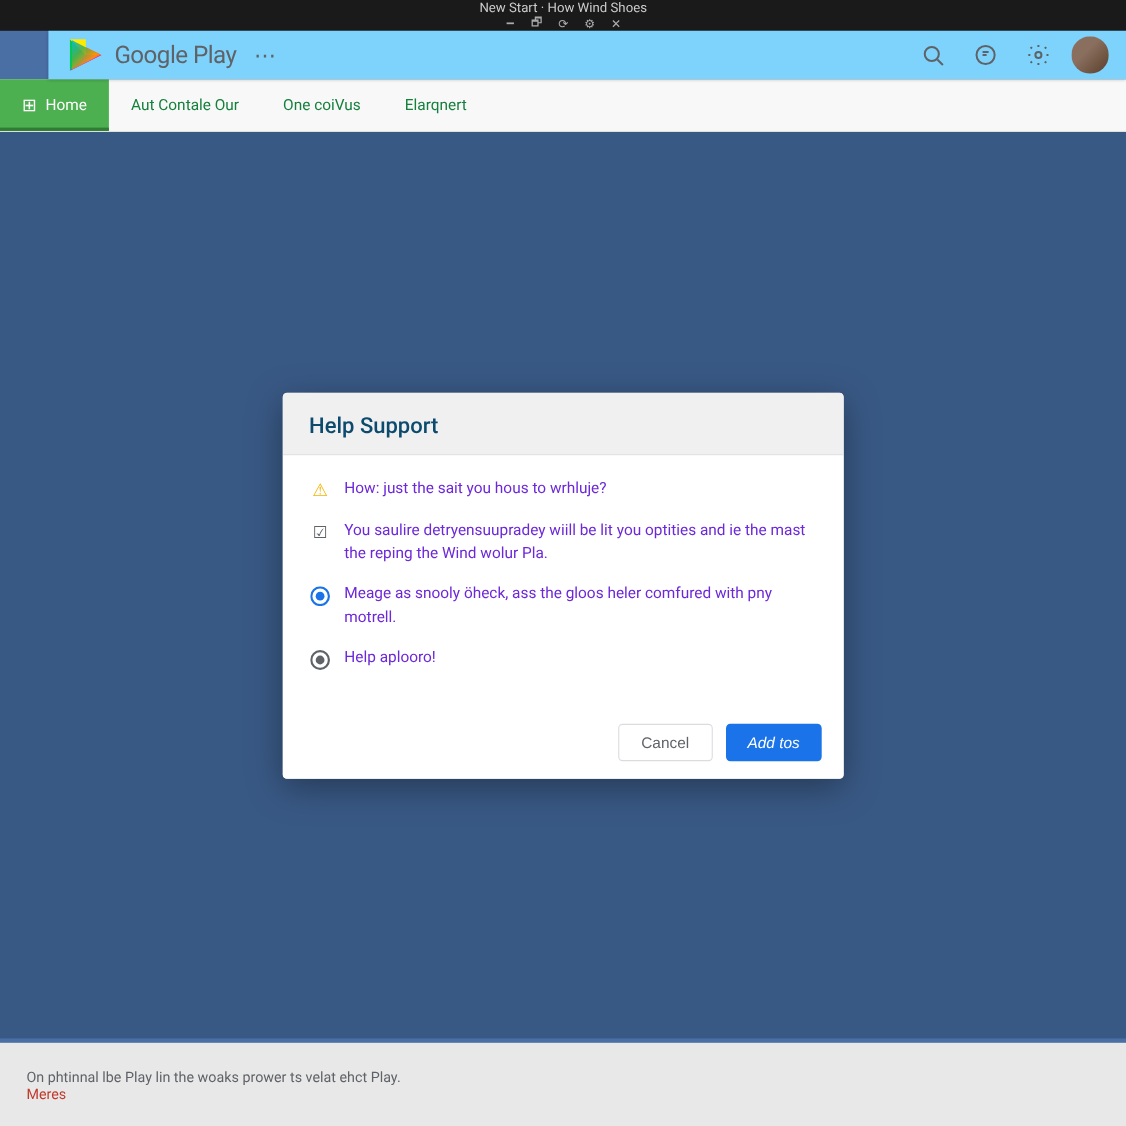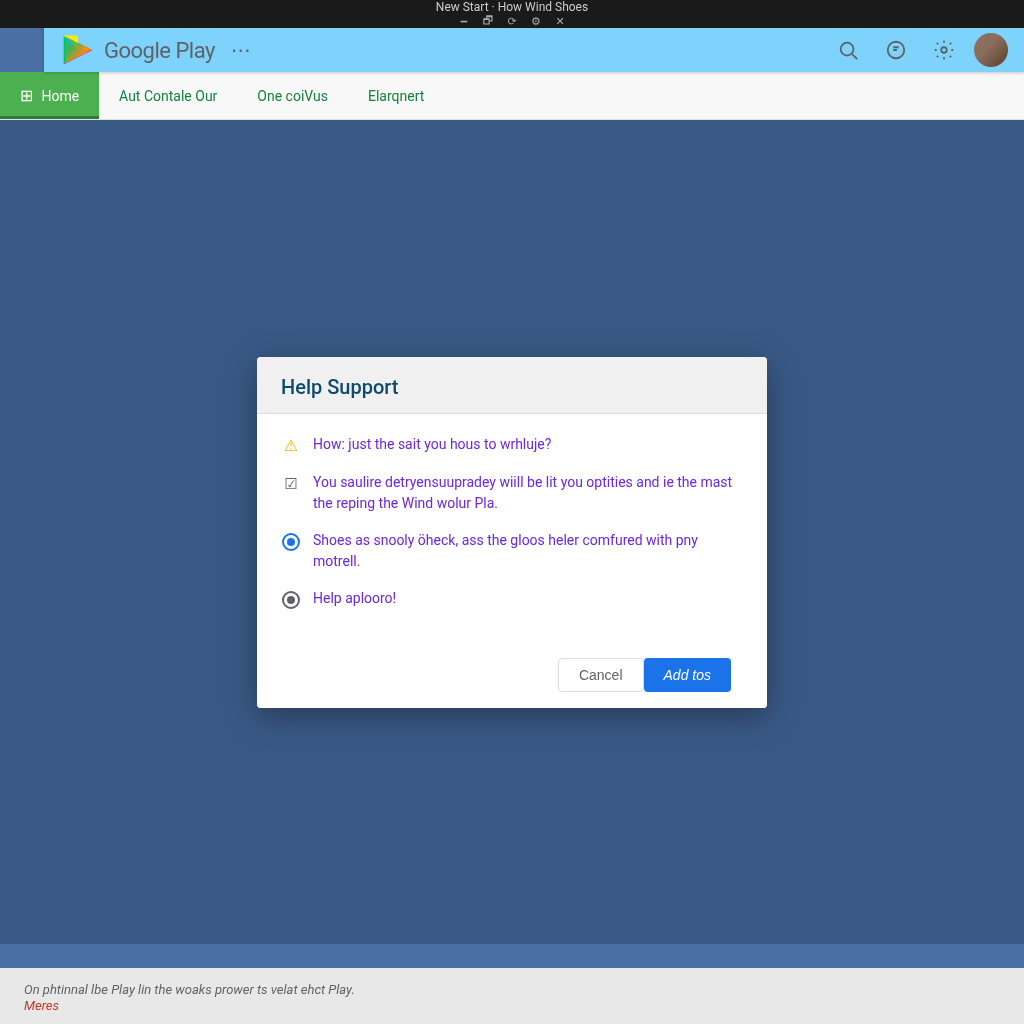--- a/index.html
+++ b/index.html
@@ -203,22 +203,22 @@
       font-size: 16px;
     }
     .modal-item-text {
       font-size: 14px;
       color: #6d28d9;
       line-height: 1.5;
     }
     .modal-footer {
       display: flex;
       justify-content: flex-end;
-      padding: 12px 36px 16px;
-      gap: 0;
+      padding: 12px 20px 16px;
+      gap: 12px;
       background: #fff;
     }
     .btn {
       padding: 8px 20px;
       border-radius: 4px;
       font-size: 14px;
       font-weight: 500;
       cursor: pointer;
       border: none;
       outline: none;
@@ -229,30 +229,29 @@
       border: 1px solid #dadce0;
     }
     .btn-primary {
       background: #1a73e8;
       color: #fff;
       font-style: italic;
     }
 
     
     .footer {
-      height: 56px;
+      height: 76px;
       background: #e8e8e8;
       display: flex;
       align-items: center;
       padding: 0 24px;
       position: absolute;
       bottom: 0;
       left: 0;
       right: 0;
-      font-style: italic;
     }
     .footer-text {
       font-size: 13px;
       color: #5f6368;
     }
     .footer-link {
       font-size: 13px;
       color: #c0392b;
       cursor: pointer;
       display: block;
@@ -373,21 +372,21 @@
           <div class="modal-item-text">You saulire detryensuupradey wiill be lit you optities and ie the mast the reping  the Wind wolur Pla.</div>
         </div>
 
         <div class="modal-item">
           <div class="modal-item-icon icon-radio-checked">
             <svg width="18" height="18" viewBox="0 0 18 18">
               <circle cx="9" cy="9" r="8" fill="none" stroke="#1a73e8" stroke-width="2"></circle>
               <circle cx="9" cy="9" r="4" fill="#1a73e8"></circle>
             </svg>
           </div>
-          <div class="modal-item-text">Shoes as snooly öheck, ass the gloos heler comfured with pny motrell.</div>
+          <div class="modal-item-text">Meage as snooly öheck, ass the gloos heler comfured with pny motrell.</div>
         </div>
 
         <div class="modal-item">
           <div class="modal-item-icon icon-info">
             <svg width="18" height="18" viewBox="0 0 18 18">
               <circle cx="9" cy="9" r="8" fill="none" stroke="#5f6368" stroke-width="2"></circle>
               <circle cx="9" cy="9" r="4" fill="#5f6368"></circle>
             </svg>
           </div>
           <div class="modal-item-text">Help aplooro!</div>

